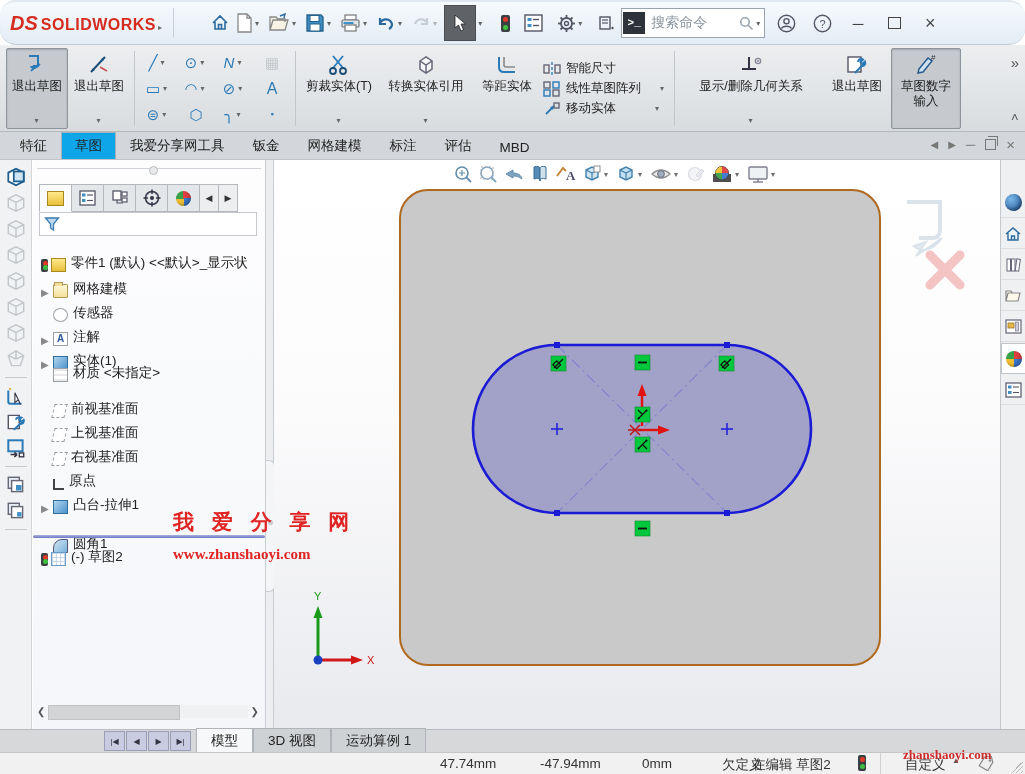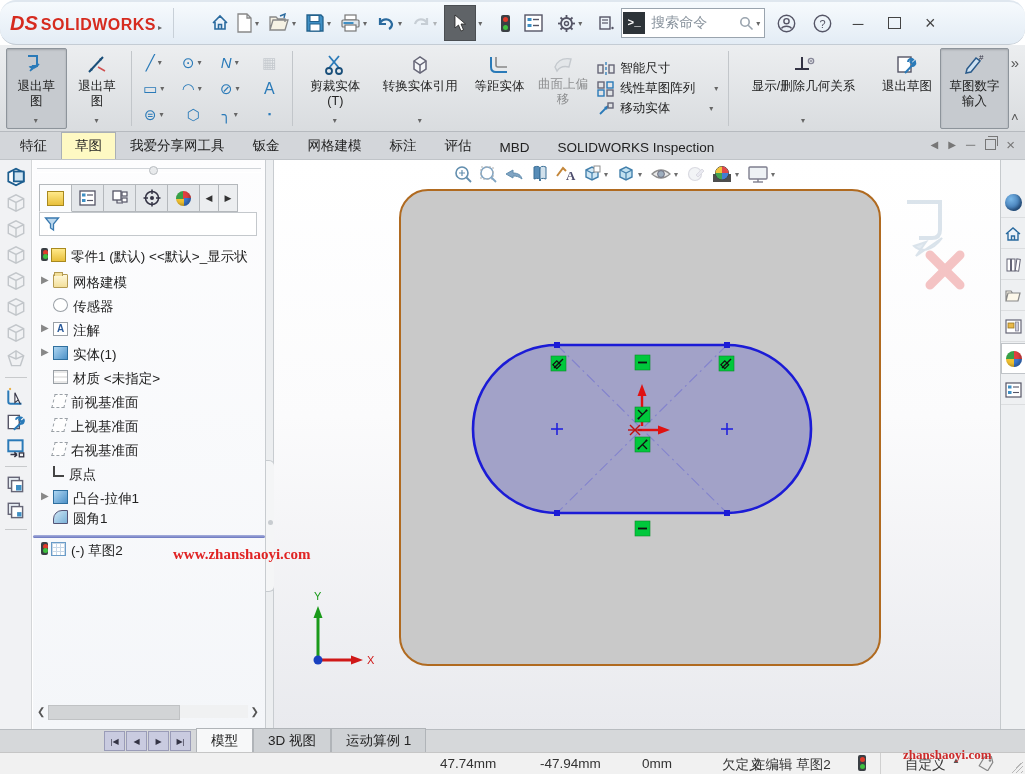--- a/index.html
+++ b/index.html
@@ -40,39 +40,39 @@
   .egrid{display:grid;grid-template-columns:repeat(4,38px);grid-auto-rows:26px;align-content:center}
   .ecell{display:flex;align-items:center;justify-content:center;gap:1px}
   .eglyph{color:#2a7ab8;font-size:15px;line-height:15px}
   .vstack{display:flex;flex-direction:column;justify-content:center;gap:1px}
   .rowbtn{display:flex;align-items:center;gap:5px;padding:1px 3px;font-size:12.5px;white-space:nowrap}
   .chevcol{display:flex;flex-direction:column;justify-content:space-between;align-items:center;padding:6px 2px 4px;margin-left:auto;color:#555}
   
   #cmdtabs{left:0;top:132px;width:1025px;height:28px;background:#d3d6da;border-bottom:1px solid #c0c4c8;
            display:flex;align-items:flex-end;box-sizing:border-box;padding-left:6px}
   .ctab{padding:4px 13px;font-size:13.5px;color:#222;border:1px solid transparent;border-bottom:none;white-space:nowrap}
-  .ctab.active{background:#fef9c3;border-color:#aab0b6}
+  .ctab.active{background:#0ea5e9;border-color:#aab0b6}
   .dwc{display:flex;align-items:center;gap:10px;margin:0 10px 6px auto;color:#777}
   .dwc .s{font-size:10px}
   .restore{width:9px;height:9px;border:1px solid #777;position:relative}
   .restore::before{content:"";position:absolute;left:2px;top:-4px;width:9px;height:9px;border:1px solid #777;border-left:none;border-bottom:none}
   
   #main{left:0;top:160px;width:1025px;height:569px}
   #leftstrip{left:0;top:0;width:32px;height:569px;background:#f1f2f4;border-right:1px solid #d4d6d8;
              display:flex;flex-direction:column;align-items:center;padding-top:6px;box-sizing:border-box;gap:4px}
   .lsep{width:22px;height:1px;background:#c8cacc;margin:3px 0}
   #treepanel{left:33px;top:0;width:232px;height:569px;background:linear-gradient(#fdfdfe,#f4f6f9)}
   .groove{position:absolute;left:4px;right:4px;top:8px;height:3px;border-top:1px solid #d0d4d8;border-bottom:1px solid #fff}
   .groove .dot{position:absolute;left:50%;top:-3px;width:7px;height:7px;border-radius:50%;background:#e8eaec;border:1px solid #b8bcc0}
   #fmtabs{position:absolute;left:6px;top:24px;display:flex;align-items:center}
   .fmtab{width:31px;height:26px;border:1px solid #b4b8bc;border-left:none;background:#e4e7ea;display:flex;align-items:center;justify-content:center}
   .fmtab:first-child{border-left:1px solid #b4b8bc;background:#fbfcfd;border-bottom-color:#fbfcfd}
   .fmnav{width:18px;height:26px;border:1px solid #b4b8bc;border-left:none;background:#eceef0;display:flex;align-items:center;justify-content:center;font-size:9px;color:#333}
   #filterbar{position:absolute;left:6px;top:52px;width:218px;height:24px;border:1px solid #c4c8cc;background:#fff;display:flex;align-items:center;padding-left:4px;box-sizing:border-box}
-  .trow{position:absolute;left:8px;height:24px;display:flex;align-items:flex-start;white-space:nowrap;font-size:13.5px}
+  .trow{position:absolute;left:8px;height:24px;display:flex;align-items:flex-end;white-space:nowrap;font-size:13.5px}
   .trow .arr{width:12px;color:#888;font-size:10px;flex:none}
   .trow .noarr{width:12px;flex:none}
   .tlab{margin-left:5px;overflow:hidden}
   .ti{width:15px;height:14px;flex:none;position:relative;box-sizing:border-box}
   .ti-folder{background:linear-gradient(#fff8dc,#f3df9a);border:1px solid #b49a52;border-radius:1px}
   .ti-folder::before{content:"";position:absolute;left:0;top:-3px;width:7px;height:3px;background:#f3df9a;border:1px solid #b49a52;border-bottom:none}
   .ti-plane{width:13px;background:#fefefe;border:1px dashed #9aa0a6;transform:skewX(-14deg)}
   .ti-cube{background:linear-gradient(135deg,#aed6f2,#4e92c8);border:1px solid #2f6f9e}
   .ti-mat{background:repeating-linear-gradient(#e8e8e8 0 2px,#fff 2px 5px);border:1px solid #9aa0a6}
   .ti-origin{border-left:2px solid #444;border-bottom:2px solid #444;width:11px;height:11px}
@@ -328,26 +328,20 @@
     <span class="lbl">转换实体引用</span>
     <span class="caret">▾</span>
   </div>
   <div class="bigbtn" style="width:54px">
     <svg width="24" height="24" viewBox="0 0 24 24">
         <path d="M4 4 V14 Q4 19 9 19 H20" fill="none" stroke="#2a7ab8" stroke-width="2"></path>
         <path d="M9 4 V12 Q9 14 11 14 H20" fill="none" stroke="#888" stroke-width="1.6"></path>
       </svg>
     <span class="lbl">等距实体</span>
   </div>
-  <div class="bigbtn disabled" style="width:52px">
-    <svg width="24" height="22" viewBox="0 0 24 22">
-        <path d="M4 14 Q8 4 20 6 L18 14 Q10 12 6 18 Z" fill="#dfe3e6" stroke="#9aa2aa" stroke-width="1.4"></path>
-      </svg>
-    <span class="lbl">曲面上偏移</span>
-  </div>
   <div class="vstack">
     <div class="rowbtn">
       <svg width="18" height="16" viewBox="0 0 18 16">
           <rect x="1" y="4" width="5" height="8" fill="none" stroke="#667" stroke-width="1.4"></rect>
           <rect x="12" y="4" width="5" height="8" fill="none" stroke="#667" stroke-width="1.4"></rect>
           <line x1="9" y1="1" x2="9" y2="15" stroke="#2a7ab8" stroke-width="1.3" stroke-dasharray="3 2"></line>
         </svg>
       <span>智能尺寸</span>
     </div>
     <div class="rowbtn">
@@ -403,21 +397,20 @@
 
 <div id="cmdtabs" class="abs">
   <div class="ctab">特征</div>
   <div class="ctab active">草图</div>
   <div class="ctab">我爱分享网工具</div>
   <div class="ctab">钣金</div>
   <div class="ctab">网格建模</div>
   <div class="ctab">标注</div>
   <div class="ctab">评估</div>
   <div class="ctab">MBD</div>
-  <div class="ctab">SOLIDWORKS Inspection</div>
   <div class="dwc">
     <span class="s">◀</span>
     <span class="s">▶</span>
     <span>─</span>
     <span class="restore"></span>
     <span style="font-size:15px">×</span>
   </div>
 </div>
 
 <div id="main" class="abs">
@@ -542,21 +535,21 @@
     <div class="trow" style="top:162px">
         <span class="arr">▶</span>
         <span class="ti ti-A">A</span>
         <span class="tlab">注解</span>
       </div>
     <div class="trow" style="top:186px">
         <span class="arr">▶</span>
         <span class="ti ti-cube"></span>
         <span class="tlab">实体(1)</span>
       </div>
-    <div class="trow" style="top:210px">
+    <div class="trow" style="top:198px">
         <span class="noarr"></span>
         <span class="ti ti-mat"></span>
         <span class="tlab">材质 &lt;未指定&gt;</span>
       </div>
     <div class="trow" style="top:234px">
         <span class="noarr"></span>
         <span class="ti ti-plane"></span>
         <span class="tlab">前视基准面</span>
       </div>
     <div class="trow" style="top:258px">
@@ -572,32 +565,33 @@
     <div class="trow" style="top:306px">
         <span class="noarr"></span>
         <span class="ti ti-origin"></span>
         <span class="tlab">原点</span>
       </div>
     <div class="trow" style="top:330px">
         <span class="arr">▶</span>
         <span class="ti ti-cube"></span>
         <span class="tlab">凸台-拉伸1</span>
       </div>
-    <div class="trow" style="top:350px">
+    <div class="trow" style="top:369px">
         <span class="noarr"></span>
         <span class="ti ti-fillet"></span>
         <span class="tlab">圆角1</span>
       </div>
     <div class="rollback"></div>
     <div class="trow" style="top:382px">
       <span class="tl-ico" style="width:7px;height:13px"></span>
       <span class="ti ti-sketch" style="margin-left:3px"></span>
       <span class="tlab">(-) 草图2</span>
     </div>
 
+    <div id="wm1">我 爱 分 享 网</div>
     <div id="wm2">www.zhanshaoyi.com</div>
 
     <div id="hscroll">
       <span>❮</span>
       <span class="track">
           <span class="thumb"></span>
         </span>
       <span>❯</span>
     </div>
   </div>

